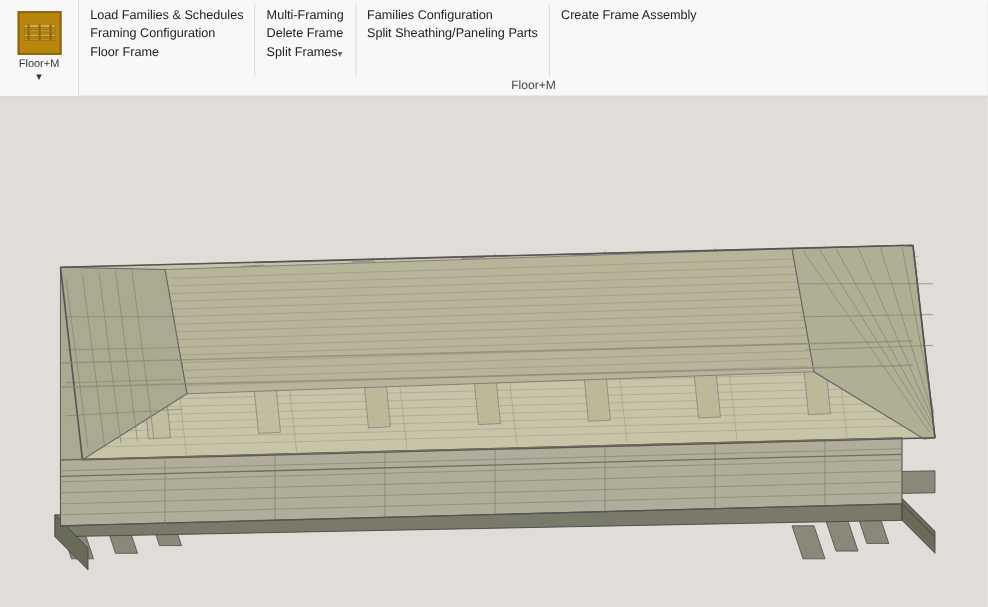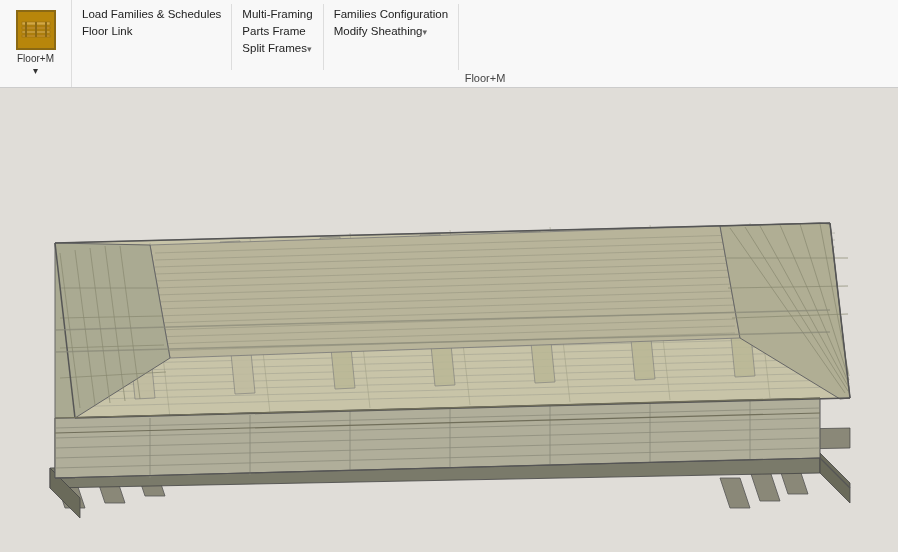--- a/index.html
+++ b/index.html
@@ -160,53 +160,59 @@
 
   <div style="display: flex; flex-direction: column; flex: 1;">
     <div class="ribbon-sections">
 
       <div class="ribbon-section">
         <div class="section-items">
           <div class="ribbon-item">
             <span>Load Families &amp; Schedules</span>
           </div>
           <div class="ribbon-item">
-            <span>Floor Link</span>
+            <span>Framing Configuration</span>
+          </div>
+          <div class="ribbon-item">
+            <span>Floor Frame</span>
           </div>
         </div>
       </div>
 
 
       <div class="ribbon-section">
         <div class="section-items">
           <div class="ribbon-item">
             <span>Multi-Framing</span>
           </div>
           <div class="ribbon-item">
-            <span>Parts Frame</span>
+            <span>Delete Frame</span>
           </div>
           <div class="ribbon-item has-arrow">
             <span>Split Frames</span>
           </div>
         </div>
       </div>
 
       <div class="ribbon-section">
         <div class="section-items">
           <div class="ribbon-item">
             <span>Families Configuration</span>
           </div>
-          <div class="ribbon-item has-arrow">
-            <span>Modify Sheathing</span>
+          <div class="ribbon-item">
+            <span>Split Sheathing/Paneling Parts</span>
           </div>
         </div>
       </div>
 
       <div class="ribbon-section">
         <div class="section-items">
+          <div class="ribbon-item">
+            <span>Create Frame Assembly</span>
+          </div>
         </div>
       </div>
 
     </div>
 
     <div class="ribbon-tab-row">
       <span>Floor+M</span>
     </div>
   </div>
 </div>

